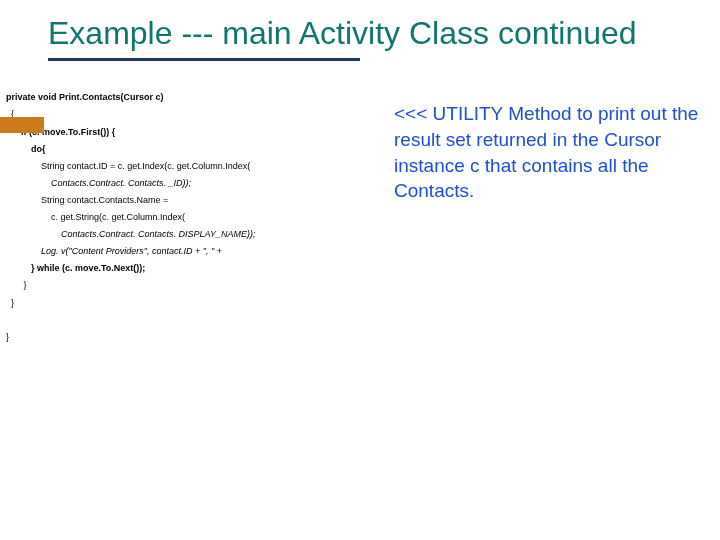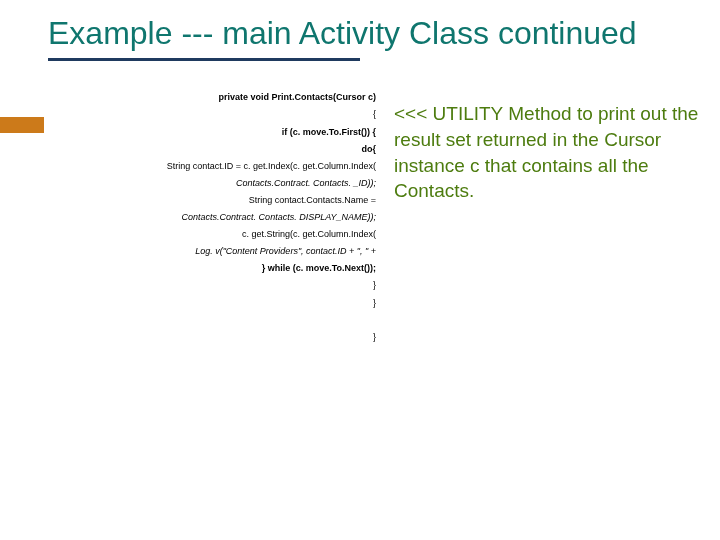--- a/index.html
+++ b/index.html
@@ -36,26 +36,25 @@
   .content {
     display: flex;
     padding: 28px 20px 0 6px;
   }
   .left-col {
     width: 370px;
     font-size: 9px;
     color: #000;
     line-height: 1.9;
     font-family: "Gill Sans", "Gill Sans MT", "Segoe UI", sans-serif;
-    text-align: right;
   }
   .right-col {
     flex: 1;
     font-size: 19px;
-    color: #4d7c0f;
+    color: #1d4ed8;
     line-height: 1.35;
     padding-left: 18px;
     padding-top: 12px;
     font-family: "Gill Sans", "Gill Sans MT", "Segoe UI", sans-serif;
   }
   .code-line { white-space: pre; }
   .b { font-weight: bold; }
   .i { font-style: italic; }
 </style>
 </head>
@@ -67,22 +66,22 @@
 
 <div class="content">
   <div class="left-col">
     <div class="code-line b">private void Print.Contacts(Cursor c)</div>
     <div class="code-line">  {</div>
     <div class="code-line b">      if (c. move.To.First()) {</div>
     <div class="code-line b">          do{</div>
     <div class="code-line">              String contact.ID = c. get.Index(c. get.Column.Index(</div>
     <div class="code-line i">                  Contacts.Contract. Contacts. _ID));</div>
     <div class="code-line">              String contact.Contacts.Name =</div>
+    <div class="code-line">                  c. get.String(c. get.Column.Index(</div>
     <div class="code-line i">                      Contacts.Contract. Contacts. DISPLAY_NAME));</div>
-    <div class="code-line">                  c. get.String(c. get.Column.Index(</div>
     <div class="code-line i">              Log. v("Content Providers", contact.ID + ", " +</div>
     <div class="code-line b">          } while (c. move.To.Next());</div>
     <div class="code-line">       }</div>
     <div class="code-line">  }</div>
     <div class="code-line"> </div>
     <div class="code-line">}</div>
   </div>
   <div class="right-col">&lt;&lt;&lt; UTILITY Method to print out the result set returned in the Cursor instance c that contains all the Contacts.</div>
 </div>
 

